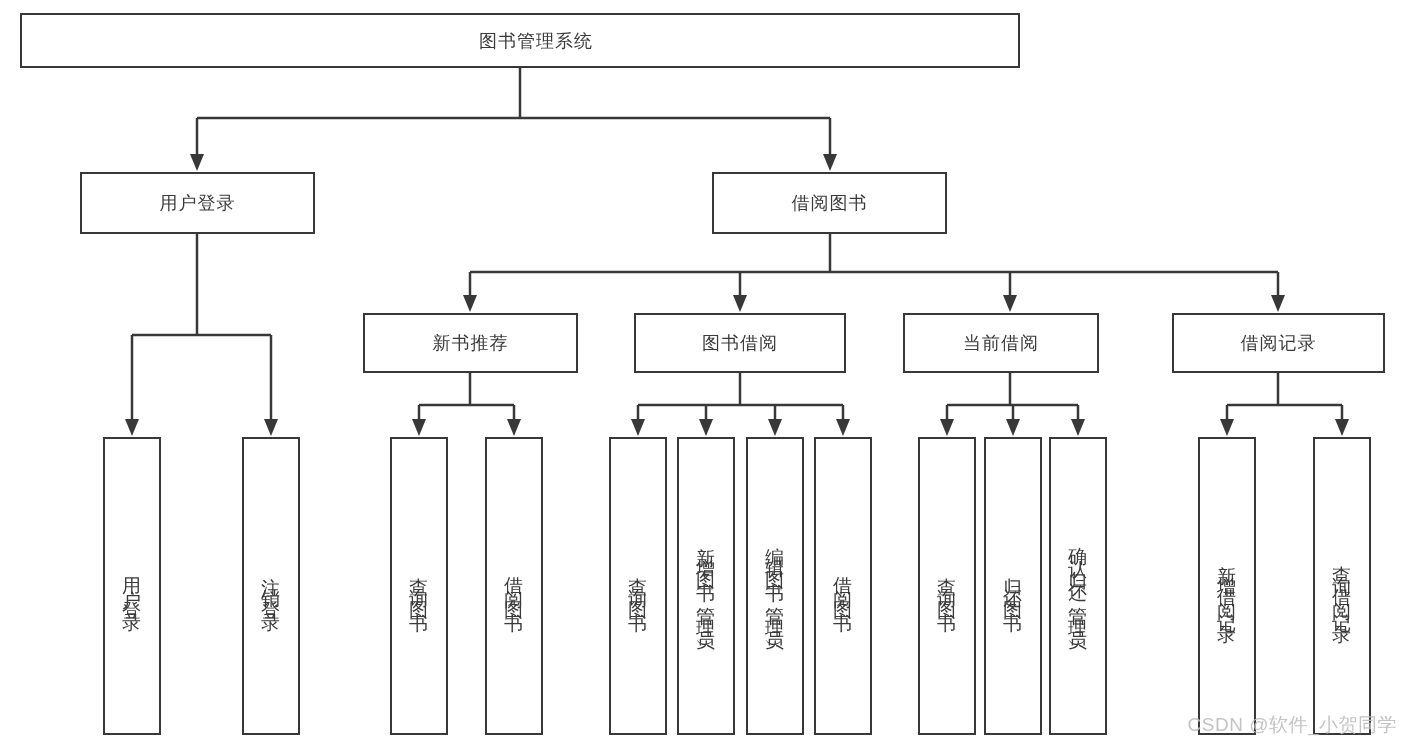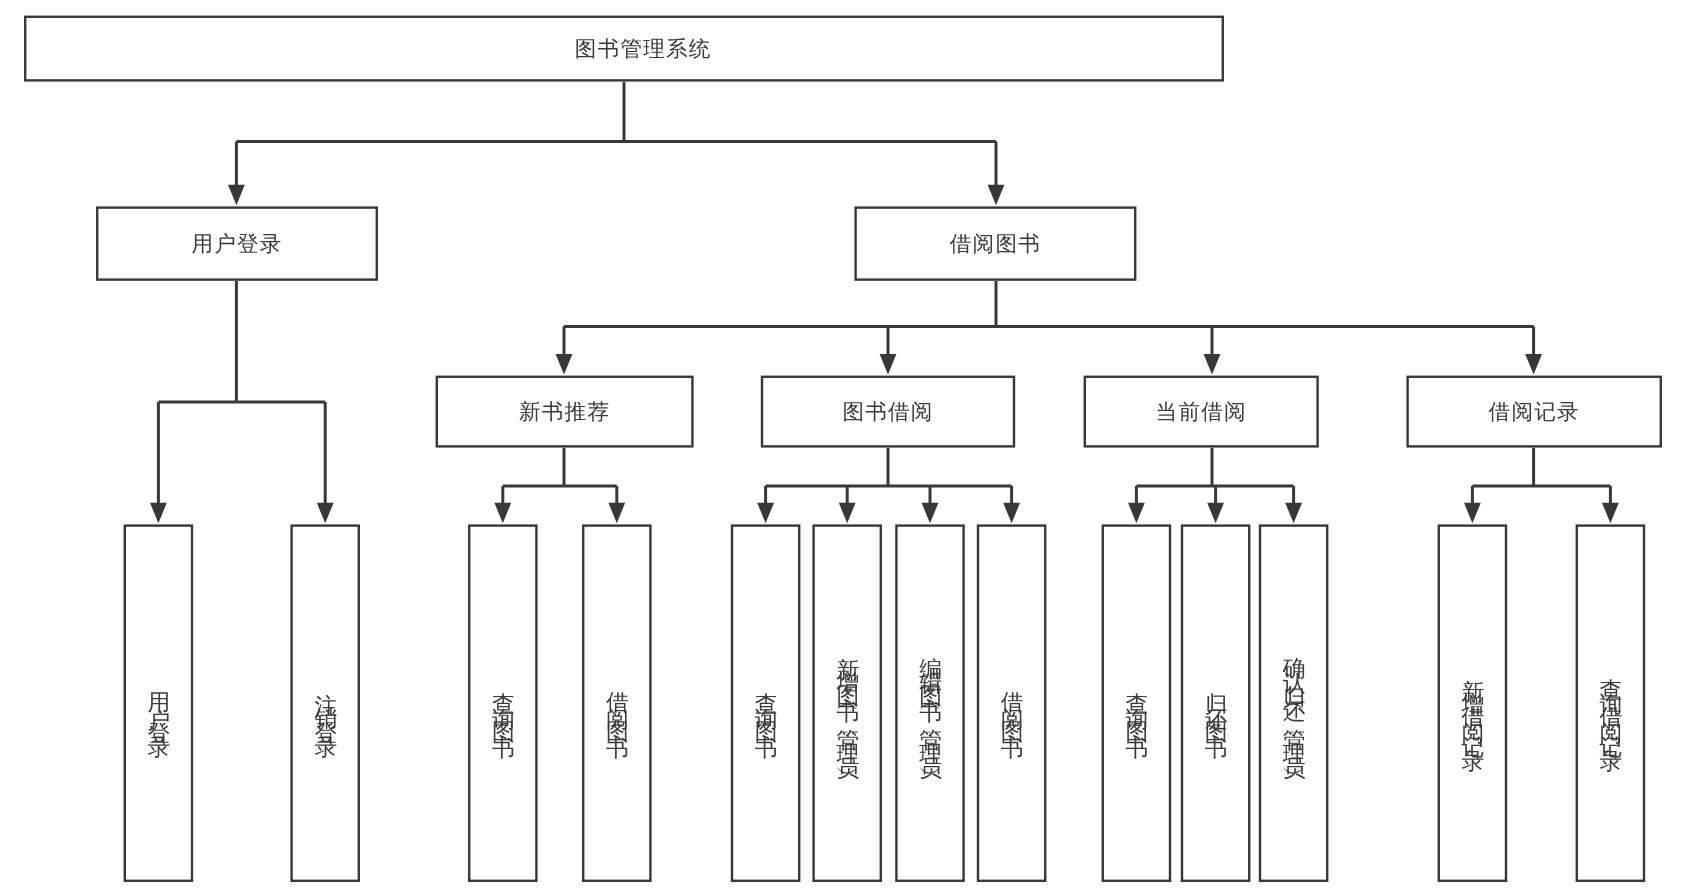--- a/index.html
+++ b/index.html
@@ -192,14 +192,15 @@
     <span class="vlabel">确认归还（管理员）</span>
   </div>
 
   <div class="box leaf" style="left:1198px;">
     <span class="vlabel">新增借阅记录</span>
   </div>
   <div class="box leaf" style="left:1313px;">
     <span class="vlabel">查询借阅记录</span>
   </div>
 
+  <div class="watermark">CSDN @软件_小贺同学</div>
 
 </div>
 
 </body></html>

